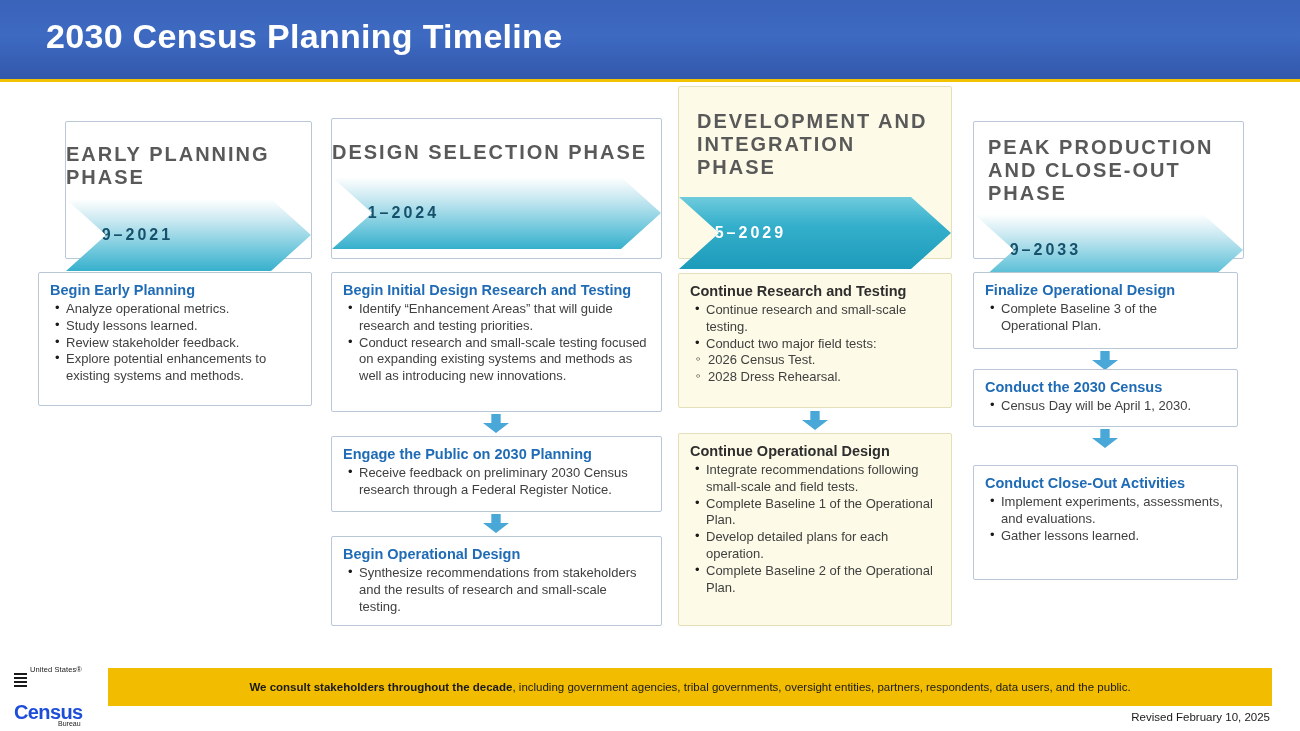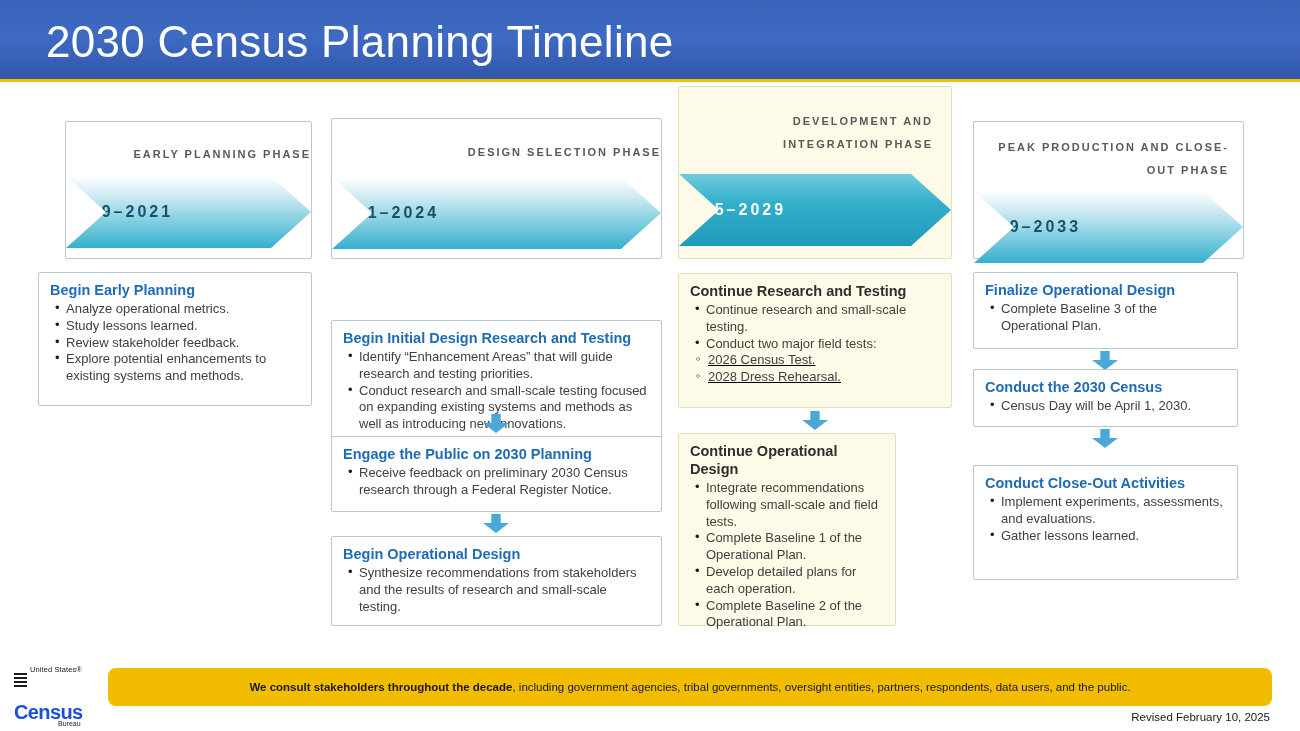--- a/index.html
+++ b/index.html
@@ -20,45 +20,45 @@
     position: absolute;
     left: 0; top: 0;
     width: 1300px; height: 79px;
     background: linear-gradient(to bottom, #3a63ba 0%, #3e6ac2 45%, #3258ab 100%);
     border-bottom: 3px solid #f2c200;
   }
   #header .title {
     position: absolute;
     left: 46px; top: 17px;
     color: #ffffff;
-    font-size: 44px;
-    font-weight: normal;
+    font-size: 34px;
+    font-weight: bold;
     letter-spacing: 0.3px;
   }
 
   
   .column {
     position: absolute;
     top: 86px;
   }
   .col-head {
     position: relative;
     border: 1px solid #b9c7d6;
     background: #ffffff;
     border-radius: 2px;
     box-sizing: border-box;
   }
   .col-head.highlight {
     background: #fdfbe7;
     border-color: #e2dfb9;
   }
   .phase-name {
-    text-align: right;
+    text-align: left;
     color: #595959;
-    font-size: 11px;
+    font-size: 20px;
     font-weight: bold;
     letter-spacing: 2.0px;
     line-height: 23px;
   }
 
   
   .chev-wrap { position: relative; }
   .chev {
     position: relative;
     height: 72px;
@@ -116,21 +116,20 @@
     content: "\2022";
     position: absolute;
     left: -11px;
     top: -1px;
     font-size: 13px;
     color: #1a1a1a;
   }
   .card ul.sub {
     padding-left: 18px;
     margin-top: 0;
-    text-decoration: underline;
   }
   .card ul.sub li:before {
     content: "\25E6";
     font-size: 13px;
     left: -12px;
     top: -1px;
   }
 
   
   .down-arrow {
@@ -176,21 +175,21 @@
     display: block;
     background: #1a1a1a;
     height: 2px;
     margin-bottom: 2px;
   }
   #banner {
     position: absolute;
     left: 108px; top: 668px;
     width: 1164px; height: 38px;
     background: #f2bc00;
-    border-radius: 8px;
+    border-radius: 0;
     display: flex;
     align-items: center;
     justify-content: center;
     box-sizing: border-box;
     padding: 0 14px;
   }
   #banner .txt {
     font-size: 11.5px;
     color: #1a1a1a;
     text-align: center;
@@ -235,21 +234,21 @@
   <div class="col-head" style="height:141px;">
     <div class="phase-name" style="padding-top:22px;">DESIGN SELECTION PHASE</div>
     <div class="chev-wrap" style="margin-top:13px;">
       <div class="chev">
         <span class="years">2021–2024</span>
       </div>
     </div>
   </div>
 </div>
 
-<div class="card" style="left:331px; top:272px; width:331px; height:140px;margin-top:48px;">
+<div class="card" style="left:331px; top:272px; width:331px; height:140px;">
   <h3>Begin Initial Design Research and Testing</h3>
   <ul>
     <li>Identify “Enhancement Areas” that will guide research and testing priorities.</li>
     <li>Conduct research and small-scale testing focused on expanding existing systems and methods as well as introducing new innovations.</li>
   </ul>
 </div>
 <div class="down-arrow" style="left:483px; top:414px;"></div>
 
 <div class="card" style="left:331px; top:436px; width:331px; height:76px;">
   <h3>Engage the Public on 2030 Planning</h3>
@@ -283,21 +282,21 @@
     <li>Continue research and small-scale testing.</li>
     <li>Conduct two major field tests:</li>
   </ul>
   <ul class="sub">
     <li>2026 Census Test.</li>
     <li>2028 Dress Rehearsal.</li>
   </ul>
 </div>
 <div class="down-arrow" style="left:802px; top:411px;"></div>
 
-<div class="card cream" style="left:678px; top:433px; width:218px; height:193px;">
+<div class="card cream" style="left:678px; top:433px; width:274px; height:193px;">
   <h3>Continue Operational Design</h3>
   <ul>
     <li>Integrate recommendations following small-scale and field tests.</li>
     <li>Complete Baseline 1 of the Operational Plan.</li>
     <li>Develop detailed plans for each operation.</li>
     <li>Complete Baseline 2 of the Operational Plan.</li>
   </ul>
 </div>
 
 <div class="column" style="left:973px; top:121px; width:271px;">

